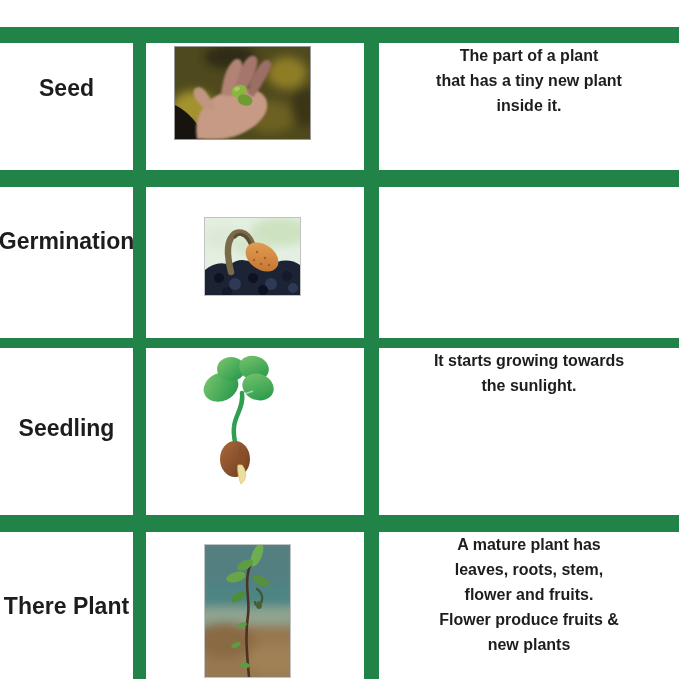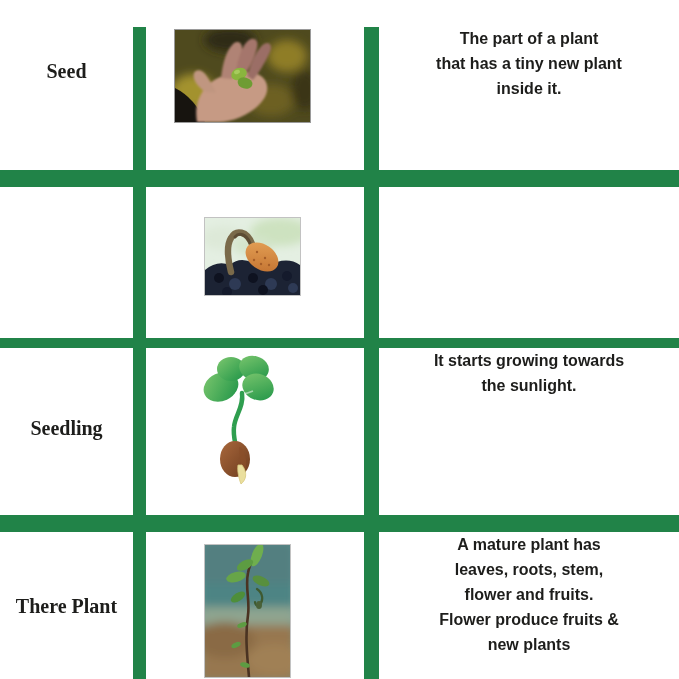--- a/index.html
+++ b/index.html
@@ -12,31 +12,31 @@
   .hb1{top:27px;height:16px;}
   .hb2{top:170px;height:17px;}
   .hb3{top:338px;height:17px;}
   .hb4{top:515px;height:17px;}
   .vb{top:27px;height:652px;}
   .vb1{left:133px;width:13px;}
   .vb2{left:364px;width:15px;}
 
   .cell{position:absolute;box-sizing:border-box;background:#ffffff;}
   
-  .r1{top:26px;height:101px;}
+  .r1{top:43px;height:101px;}
   .r2{top:187px;height:151px;}
   .r3{top:348px;height:160px;}
   .r4{top:532px;height:147px;}
   
   .c1{left:0;width:133px;}
   .c2{left:146px;width:218px;}
   .c3{left:379px;width:300px;}
 
   .label-cell{display:flex;align-items:center;justify-content:center;text-align:center;}
-  .label-cell span{font-weight:700;font-size:20px;line-height:30px;display:block;font-family:Liberation Serif, serif;}
+  .label-cell span{font-weight:700;font-size:23px;line-height:30px;display:block;}
   .nudge-up-6{transform:translateY(-6px);}
   .nudge-up-22{transform:translateY(-22px);}
 
   .desc-cell{text-align:center;}
   .desc-cell p{
     margin:0;padding:0 18px;font-weight:700;font-size:16px;line-height:25px;
     white-space:pre-line;
   }
   .pt-r1{padding-top:20px;}
   .pt-r2{padding-top:4px;}
@@ -95,20 +95,23 @@
         <ellipse cx="62" cy="42" rx="3" ry="2" fill="#a7cc5e" transform="rotate(-20 62 42)"></ellipse>
       </svg>
     </div>
   </div>
   <div class="cell r1 c3 desc-cell">
     <p class="pt-r1">The part of a plant
 that has a tiny new plant
 inside it.</p>
   </div>
 
+  <div class="cell r2 c1 label-cell">
+    <span class="nudge-up-22">Germination</span>
+  </div>
   <div class="cell r2 c2">
     <div class="img-wrap soft-border" style="left:58px;top:30px;">
       <svg width="95" height="77" viewBox="0 0 95 77">
         <defs>
           <filter id="blur2" x="-40%" y="-40%" width="180%" height="180%">
               <feGaussianBlur stdDeviation="4"></feGaussianBlur>
             </filter>
           <linearGradient id="seedg" x1="0" y1="0" x2="1" y2="1">
             <stop offset="0" stop-color="#e7a458"></stop>
               <stop offset="1" stop-color="#c06f2e"></stop>

